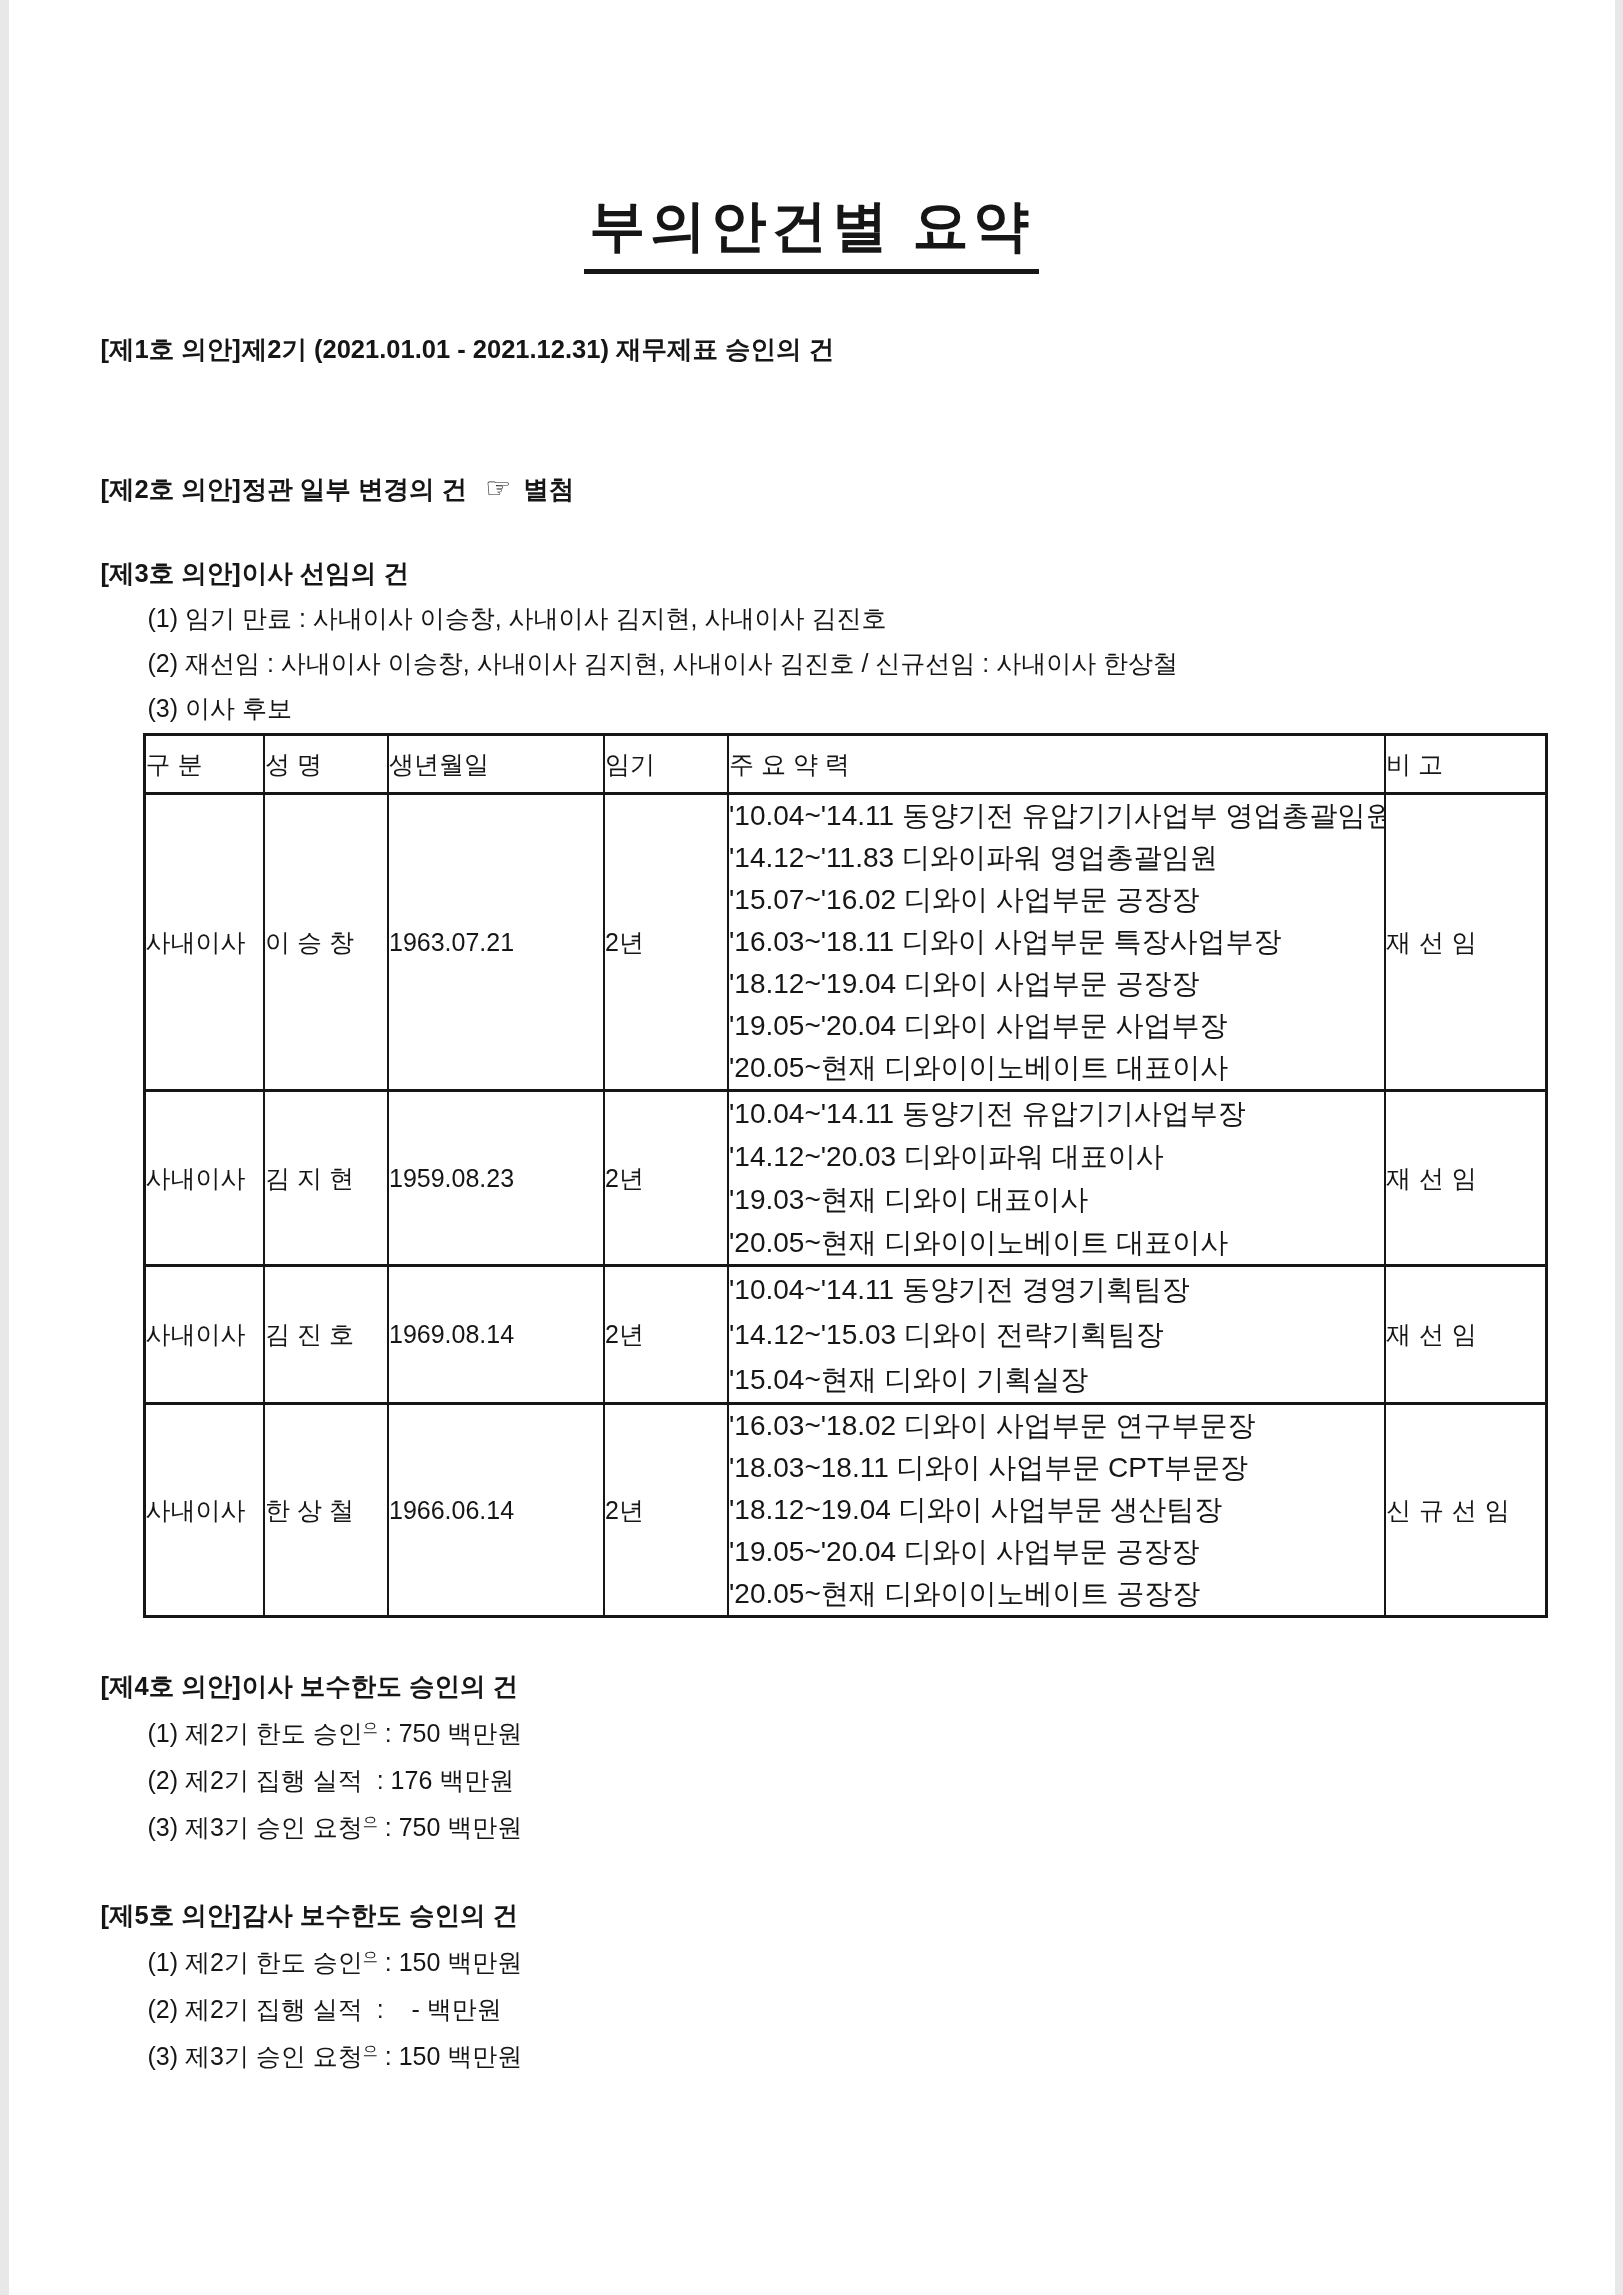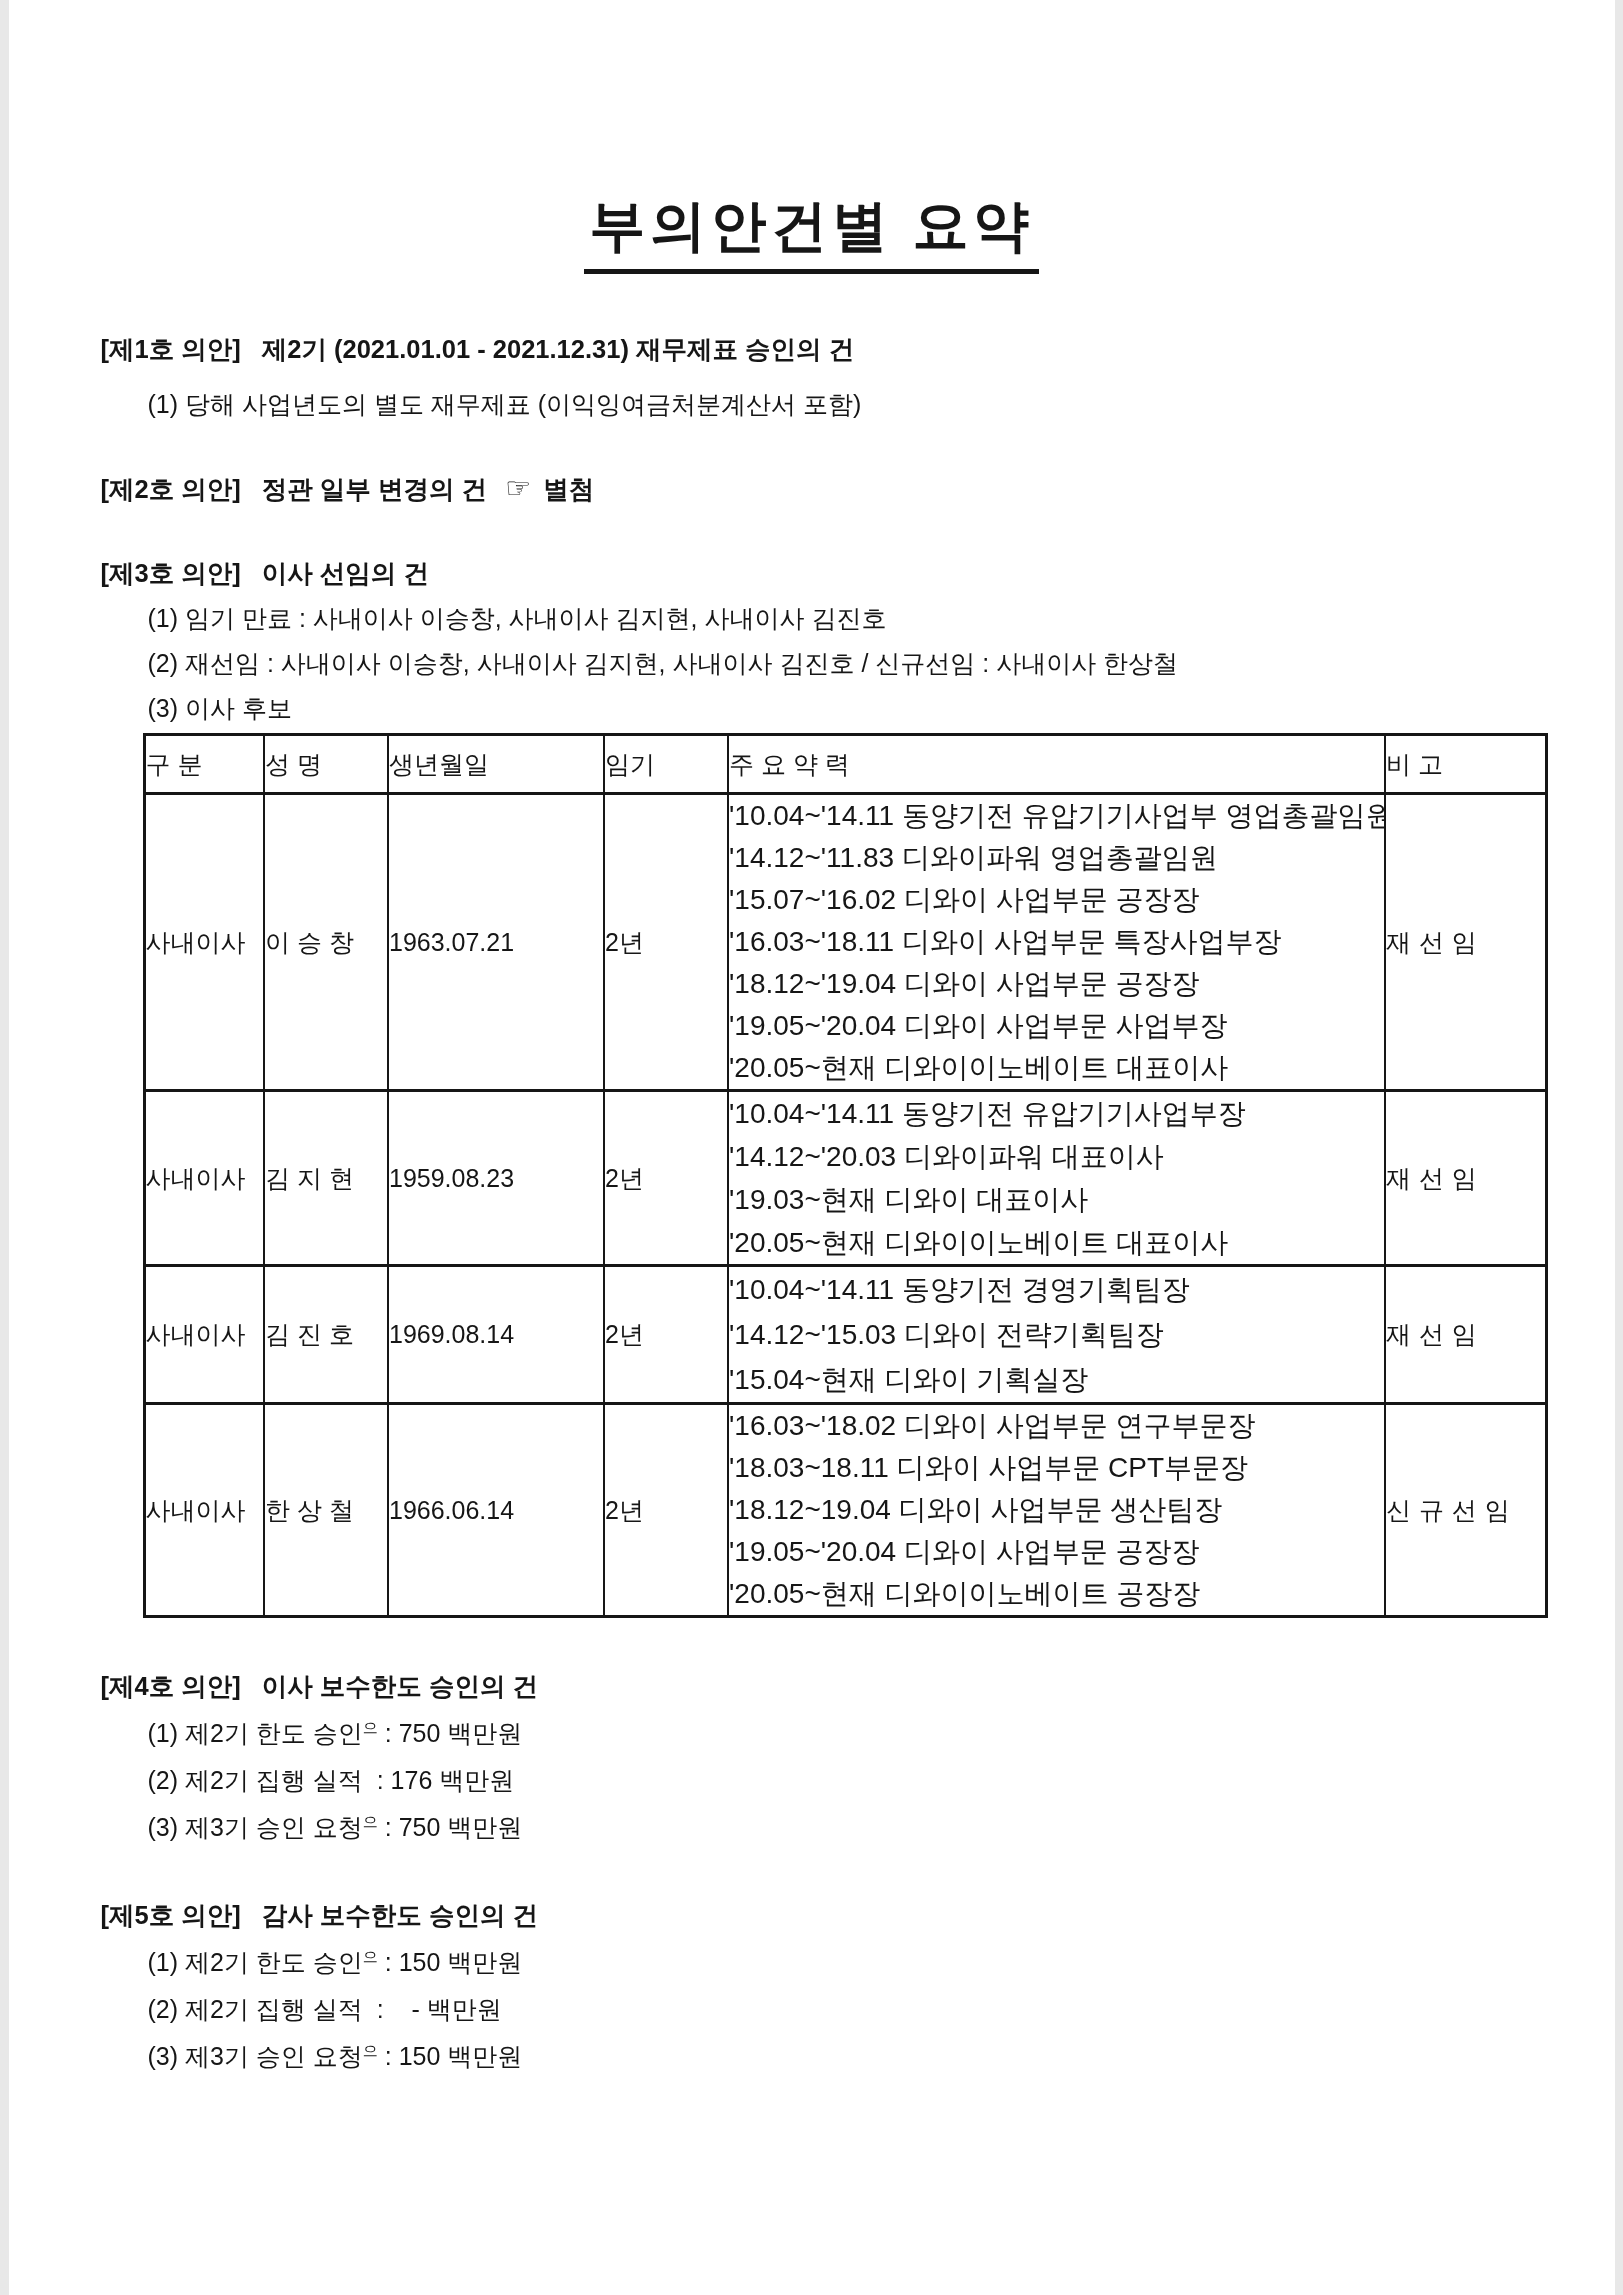--- a/index.html
+++ b/index.html
@@ -18,21 +18,21 @@
     display:inline-block;
     font-size:56px;font-weight:bold;
     letter-spacing:4.6px;
     padding:0 5.2px 3.9px 5.2px;
     border-bottom:5.2px solid #161616;
     white-space:pre;
   }
   
   .sec{position:absolute;left:92px;right:59px;}
   .sec-heading{font-size:25.5px;font-weight:bold;line-height:37px;white-space:pre-wrap;}
-  .sec-heading .title-part{margin-left:21px;}
+  .sec-heading .title-part{margin-left:1px;}
   .note-icon{margin-left:18.3px;font-weight:normal;font-size:29px;}
   .note-part{margin-left:12px;}
   .item{font-size:25px;line-height:37px;padding-left:47px;white-space:pre-wrap;}
   .item + .item{margin-top:5.2px;}
   .sup{font-size:0.6em;vertical-align:super;}
   #sec1{top:331px}
   #sec2{top:470px}
   #sec3{top:555px}
   #sec4{top:1668px}
   #sec5{top:1897px}
@@ -76,21 +76,20 @@
 <body>
 
 <div class="page">
 
   <div class="title-wrap">
     <span class="doc-title">부의안건별 요약</span>
   </div>
 
   <div class="sec" id="sec1">
     <div class="sec-heading"><span>[제1호 의안]</span><span class="title-part">제2기 (2021.01.01 - 2021.12.31) 재무제표 승인의 건</span></div>
-    <div class="item">(1) 당해 사업년도의 별도 재무제표 (이익잉여금처분계산서 포함)</div>
   </div>
 
   <div class="sec" id="sec2">
     <div class="sec-heading"><span>[제2호 의안]</span><span class="title-part">정관 일부 변경의 건</span><span class="note-icon">☞</span><span class="note-part">별첨</span></div>
   </div>
 
   <div class="sec" id="sec3">
     <div class="sec-heading"><span>[제3호 의안]</span><span class="title-part">이사 선임의 건</span></div>
     <div class="item">(1) 임기 만료 : 사내이사 이승창, 사내이사 김지현, 사내이사 김진호</div>
     <div class="item">(2) 재선임 : 사내이사 이승창, 사내이사 김지현, 사내이사 김진호 / 신규선임 : 사내이사 한상철</div>

